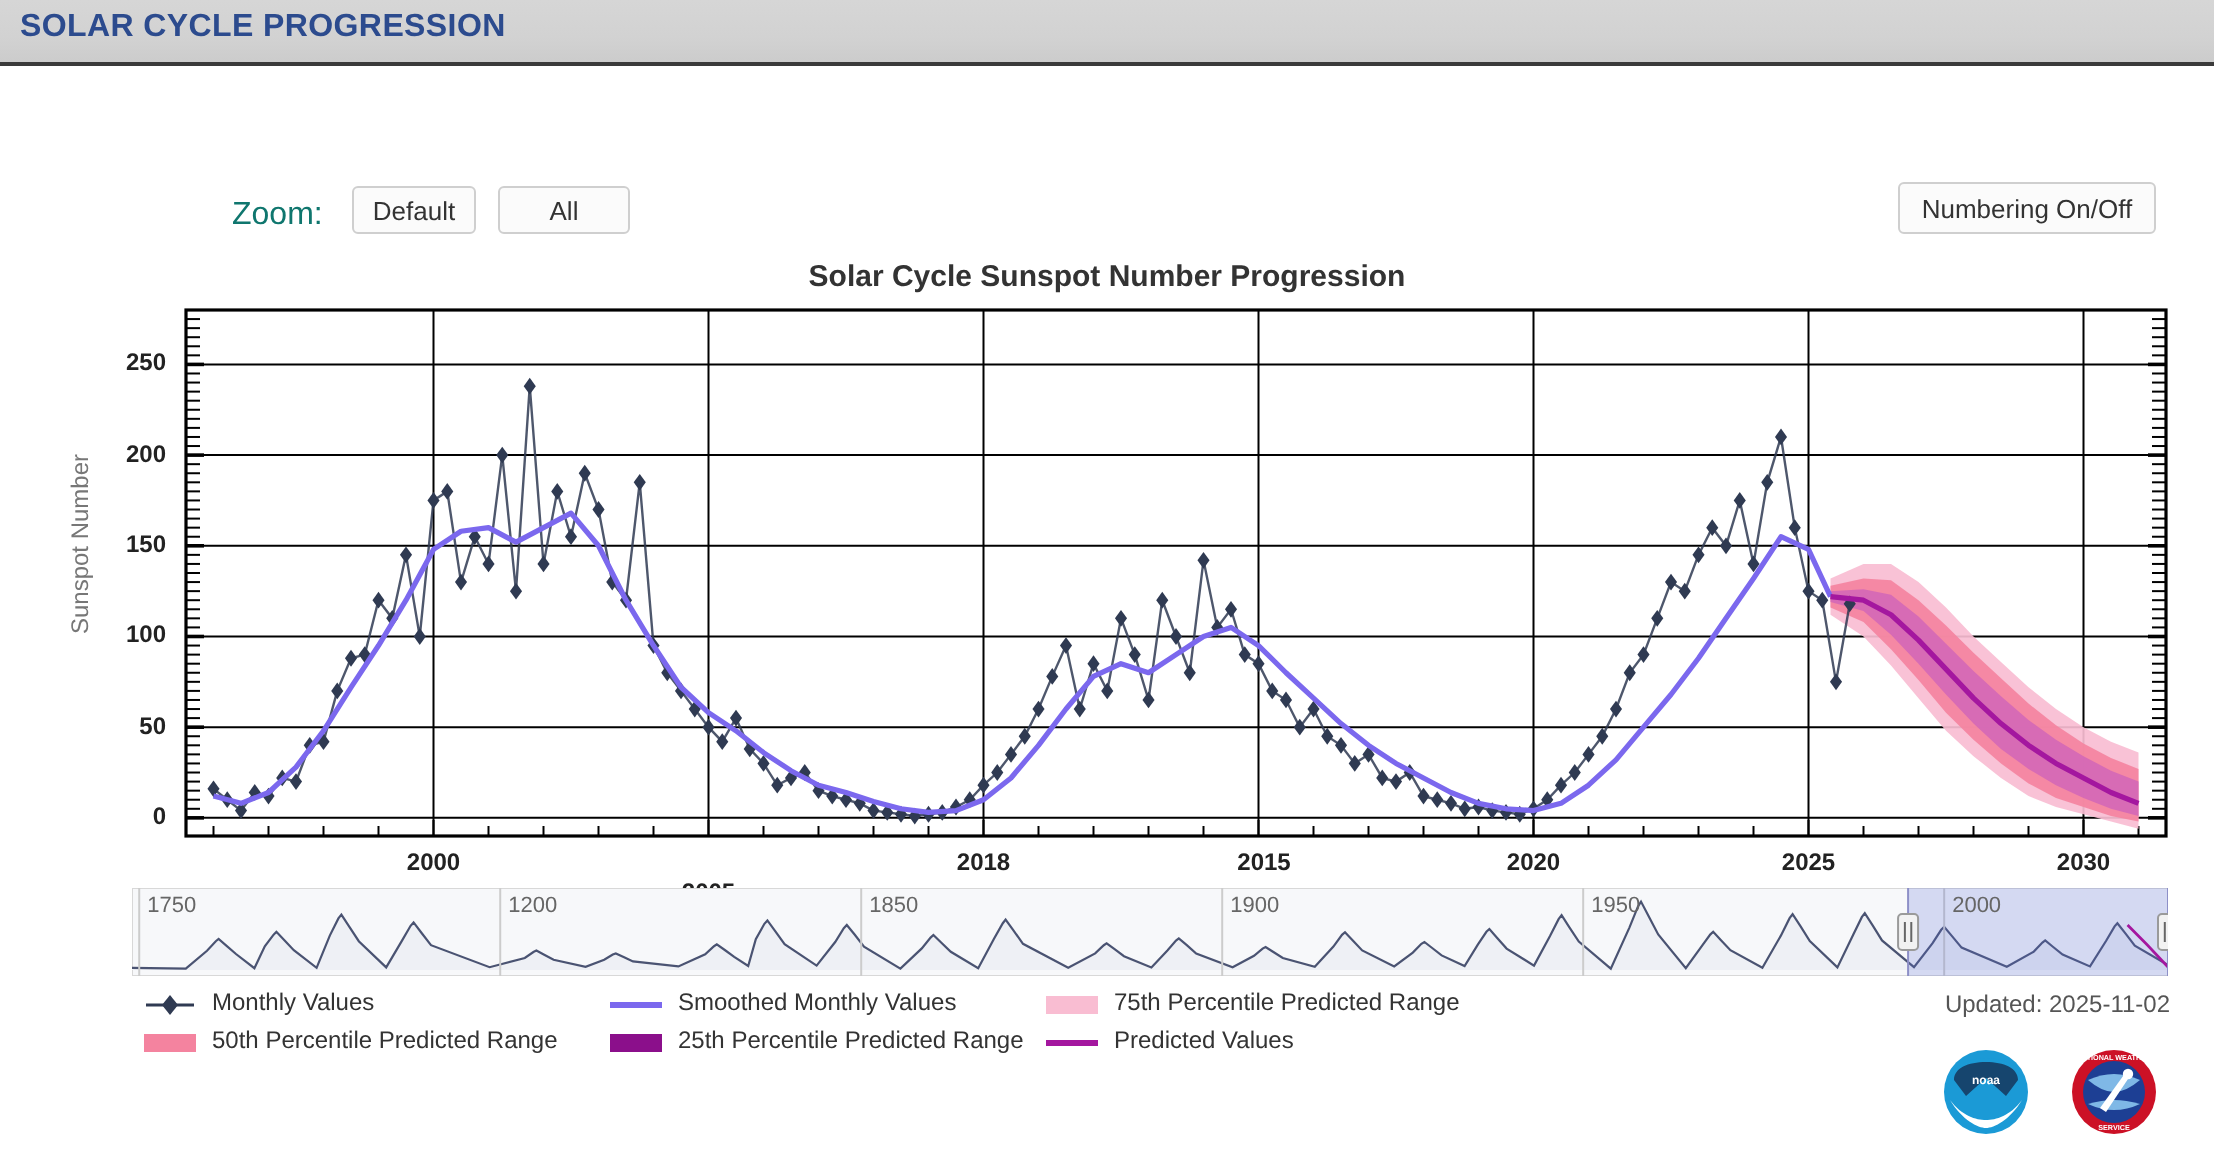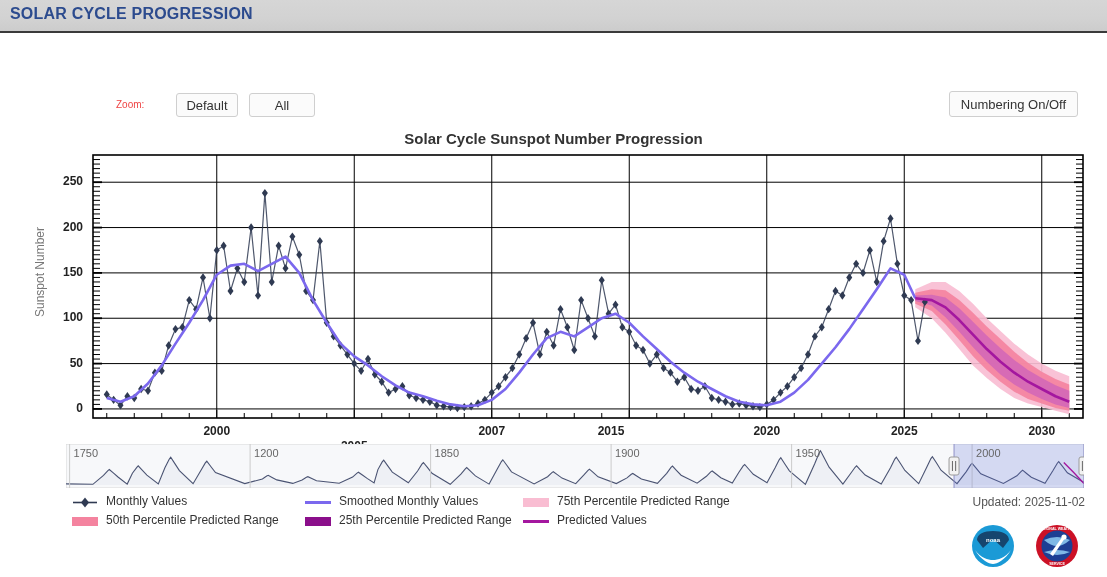--- a/index.html
+++ b/index.html
@@ -26,21 +26,21 @@
     position: absolute; left: 10px; top: 5px;
     font-size: 16px; font-weight: bold;
     color: #2c4b8e;
     letter-spacing: 0.2px;
   }
 
   
   #toolbar { position: absolute; left: 0; top: 33px; width: 1107px; height: 62px; }
   .zoom-label {
     position: absolute; left: 116px; top: 99px;
-    font-size: 10px; color: #ef4444;
+    font-size: 16px; color: #0f766e;
   }
   .btn {
     position: absolute;
     background: #fbfbfb;
     border: 1px solid #cfcfcf;
     border-radius: 3px;
     font-size: 13px;
     color: #333;
     text-align: center;
     line-height: 24px;
@@ -429,22 +429,22 @@
       <div class="ytick-label" style="right: 1024px; top: 400.931px;">0</div>
       <div class="ytick-label" style="right: 1024px; top: 355.586px;">50</div>
       <div class="ytick-label" style="right: 1024px; top: 310.241px;">100</div>
       <div class="ytick-label" style="right: 1024px; top: 264.897px;">150</div>
       <div class="ytick-label" style="right: 1024px; top: 219.552px;">200</div>
       <div class="ytick-label" style="right: 1024px; top: 174.207px;">250</div>
     </div>
   <div id="x-tick-labels">
       <div class="xtick-label" style="left: 186.75px;">2000</div>
       <div class="xtick-label" style="left: 324.25px; margin-top: 15px;">2005</div>
-      <div class="xtick-label" style="left: 461.75px;">2007</div>
-      <div class="xtick-label" style="left: 581px;">2015</div>
+      <div class="xtick-label" style="left: 461.75px;">2018</div>
+      <div class="xtick-label" style="left: 602px;">2015</div>
       <div class="xtick-label" style="left: 736.75px;">2020</div>
       <div class="xtick-label" style="left: 874.25px;">2025</div>
       <div class="xtick-label" style="left: 1011.75px;">2030</div>
     </div>
 
   <div id="navigator">
     <svg id="nav-svg" width="1018" height="44">
         <rect x="0" y="0" width="1018" height="44" fill="#f7f8fa" stroke="#d8d8d8"></rect>
         <path d="M0.0 39.9 L26.9 40.3 L37.5 31.4 L41.9 26.6 L43.3 25.5 L47.3 28.9 L52.0 33.0 L61.2 40.1 L66.4 29.2 L70.8 23.3 L72.2 21.9 L76.2 26.1 L80.9 31.1 L92.3 39.9 L98.9 23.8 L103.2 15.2 L104.7 13.3 L108.7 19.4 L113.4 26.6 L127.1 39.7 L135.0 26.3 L139.3 18.9 L140.8 17.2 L144.8 22.5 L149.5 28.6 L178.8 39.6 L196.4 35.0 L200.7 32.0 L202.2 31.3 L206.1 33.4 L210.8 35.9 L226.8 39.4 L236.1 35.9 L240.4 33.3 L241.9 32.7 L245.8 34.5 L250.5 36.7 L273.2 39.2 L286.6 33.1 L291.0 29.1 L292.4 28.2 L296.4 31.0 L301.1 34.4 L308.1 39.0 L311.9 25.6 L316.2 17.9 L317.7 16.2 L321.6 21.6 L326.3 28.1 L342.3 38.8 L351.6 27.0 L355.9 20.1 L357.4 18.5 L361.4 23.4 L366.0 29.3 L384.2 40.3 L394.9 30.2 L399.3 24.8 L400.7 23.5 L404.7 27.4 L409.4 31.9 L423.1 40.1 L431.0 25.4 L435.4 17.6 L436.8 15.8 L440.8 21.3 L445.5 27.9 L468.1 39.9 L481.6 32.7 L485.9 28.6 L487.3 27.7 L491.3 30.6 L496.0 34.1 L509.7 39.7 L517.7 31.2 L522.0 26.3 L523.4 25.2 L527.4 28.6 L532.1 32.8 L550.3 39.6 L561.0 33.9 L565.3 30.3 L566.8 29.5 L570.7 32.0 L575.4 35.0 L591.4 39.4 L600.7 29.3 L605.0 23.4 L606.5 22.1 L610.4 26.3 L615.1 31.2 L631.1 39.2 L640.4 32.3 L644.7 27.9 L646.2 27.0 L650.1 30.0 L654.8 33.7 L666.3 39.0 L672.9 28.3 L677.2 21.9 L678.7 20.5 L682.6 25.0 L687.3 30.3 L701.0 38.8 L709.0 24.0 L713.3 15.6 L714.8 13.6 L718.7 19.7 L723.4 26.8 L739.4 40.3 L748.7 19.8 L753.0 9.2 L754.5 6.8 L758.4 14.3 L763.1 23.2 L776.9 40.1 L784.8 29.2 L789.1 23.3 L790.6 21.9 L794.5 26.1 L799.2 31.1 L815.2 39.9 L824.5 23.7 L828.8 15.1 L830.3 13.1 L834.3 19.2 L838.9 26.5 L852.7 39.7 L860.6 23.4 L864.9 14.6 L866.4 12.6 L870.4 18.8 L875.0 26.2 L891.0 39.6 L900.3 27.6 L904.6 20.9 L906.1 19.4 L910.1 24.2 L914.8 29.8 L937.4 39.4 L950.9 31.8 L955.2 27.3 L956.6 26.2 L960.6 29.5 L965.3 33.3 L979.0 39.2 L987.0 26.5 L991.3 19.2 L992.7 17.6 L996.7 22.7 L1001.4 28.8 L1018.0 38.5 L 1018 41 L 0 41 Z" fill="#eef0f5" stroke="none"></path>
         <path d="M0.0 39.9 L26.9 40.3 L37.5 31.4 L41.9 26.6 L43.3 25.5 L47.3 28.9 L52.0 33.0 L61.2 40.1 L66.4 29.2 L70.8 23.3 L72.2 21.9 L76.2 26.1 L80.9 31.1 L92.3 39.9 L98.9 23.8 L103.2 15.2 L104.7 13.3 L108.7 19.4 L113.4 26.6 L127.1 39.7 L135.0 26.3 L139.3 18.9 L140.8 17.2 L144.8 22.5 L149.5 28.6 L178.8 39.6 L196.4 35.0 L200.7 32.0 L202.2 31.3 L206.1 33.4 L210.8 35.9 L226.8 39.4 L236.1 35.9 L240.4 33.3 L241.9 32.7 L245.8 34.5 L250.5 36.7 L273.2 39.2 L286.6 33.1 L291.0 29.1 L292.4 28.2 L296.4 31.0 L301.1 34.4 L308.1 39.0 L311.9 25.6 L316.2 17.9 L317.7 16.2 L321.6 21.6 L326.3 28.1 L342.3 38.8 L351.6 27.0 L355.9 20.1 L357.4 18.5 L361.4 23.4 L366.0 29.3 L384.2 40.3 L394.9 30.2 L399.3 24.8 L400.7 23.5 L404.7 27.4 L409.4 31.9 L423.1 40.1 L431.0 25.4 L435.4 17.6 L436.8 15.8 L440.8 21.3 L445.5 27.9 L468.1 39.9 L481.6 32.7 L485.9 28.6 L487.3 27.7 L491.3 30.6 L496.0 34.1 L509.7 39.7 L517.7 31.2 L522.0 26.3 L523.4 25.2 L527.4 28.6 L532.1 32.8 L550.3 39.6 L561.0 33.9 L565.3 30.3 L566.8 29.5 L570.7 32.0 L575.4 35.0 L591.4 39.4 L600.7 29.3 L605.0 23.4 L606.5 22.1 L610.4 26.3 L615.1 31.2 L631.1 39.2 L640.4 32.3 L644.7 27.9 L646.2 27.0 L650.1 30.0 L654.8 33.7 L666.3 39.0 L672.9 28.3 L677.2 21.9 L678.7 20.5 L682.6 25.0 L687.3 30.3 L701.0 38.8 L709.0 24.0 L713.3 15.6 L714.8 13.6 L718.7 19.7 L723.4 26.8 L739.4 40.3 L748.7 19.8 L753.0 9.2 L754.5 6.8 L758.4 14.3 L763.1 23.2 L776.9 40.1 L784.8 29.2 L789.1 23.3 L790.6 21.9 L794.5 26.1 L799.2 31.1 L815.2 39.9 L824.5 23.7 L828.8 15.1 L830.3 13.1 L834.3 19.2 L838.9 26.5 L852.7 39.7 L860.6 23.4 L864.9 14.6 L866.4 12.6 L870.4 18.8 L875.0 26.2 L891.0 39.6 L900.3 27.6 L904.6 20.9 L906.1 19.4 L910.1 24.2 L914.8 29.8 L937.4 39.4 L950.9 31.8 L955.2 27.3 L956.6 26.2 L960.6 29.5 L965.3 33.3 L979.0 39.2 L987.0 26.5 L991.3 19.2 L992.7 17.6 L996.7 22.7 L1001.4 28.8 L1018.0 38.5" fill="none" stroke="#4a5372" stroke-width="1.1"></path>

